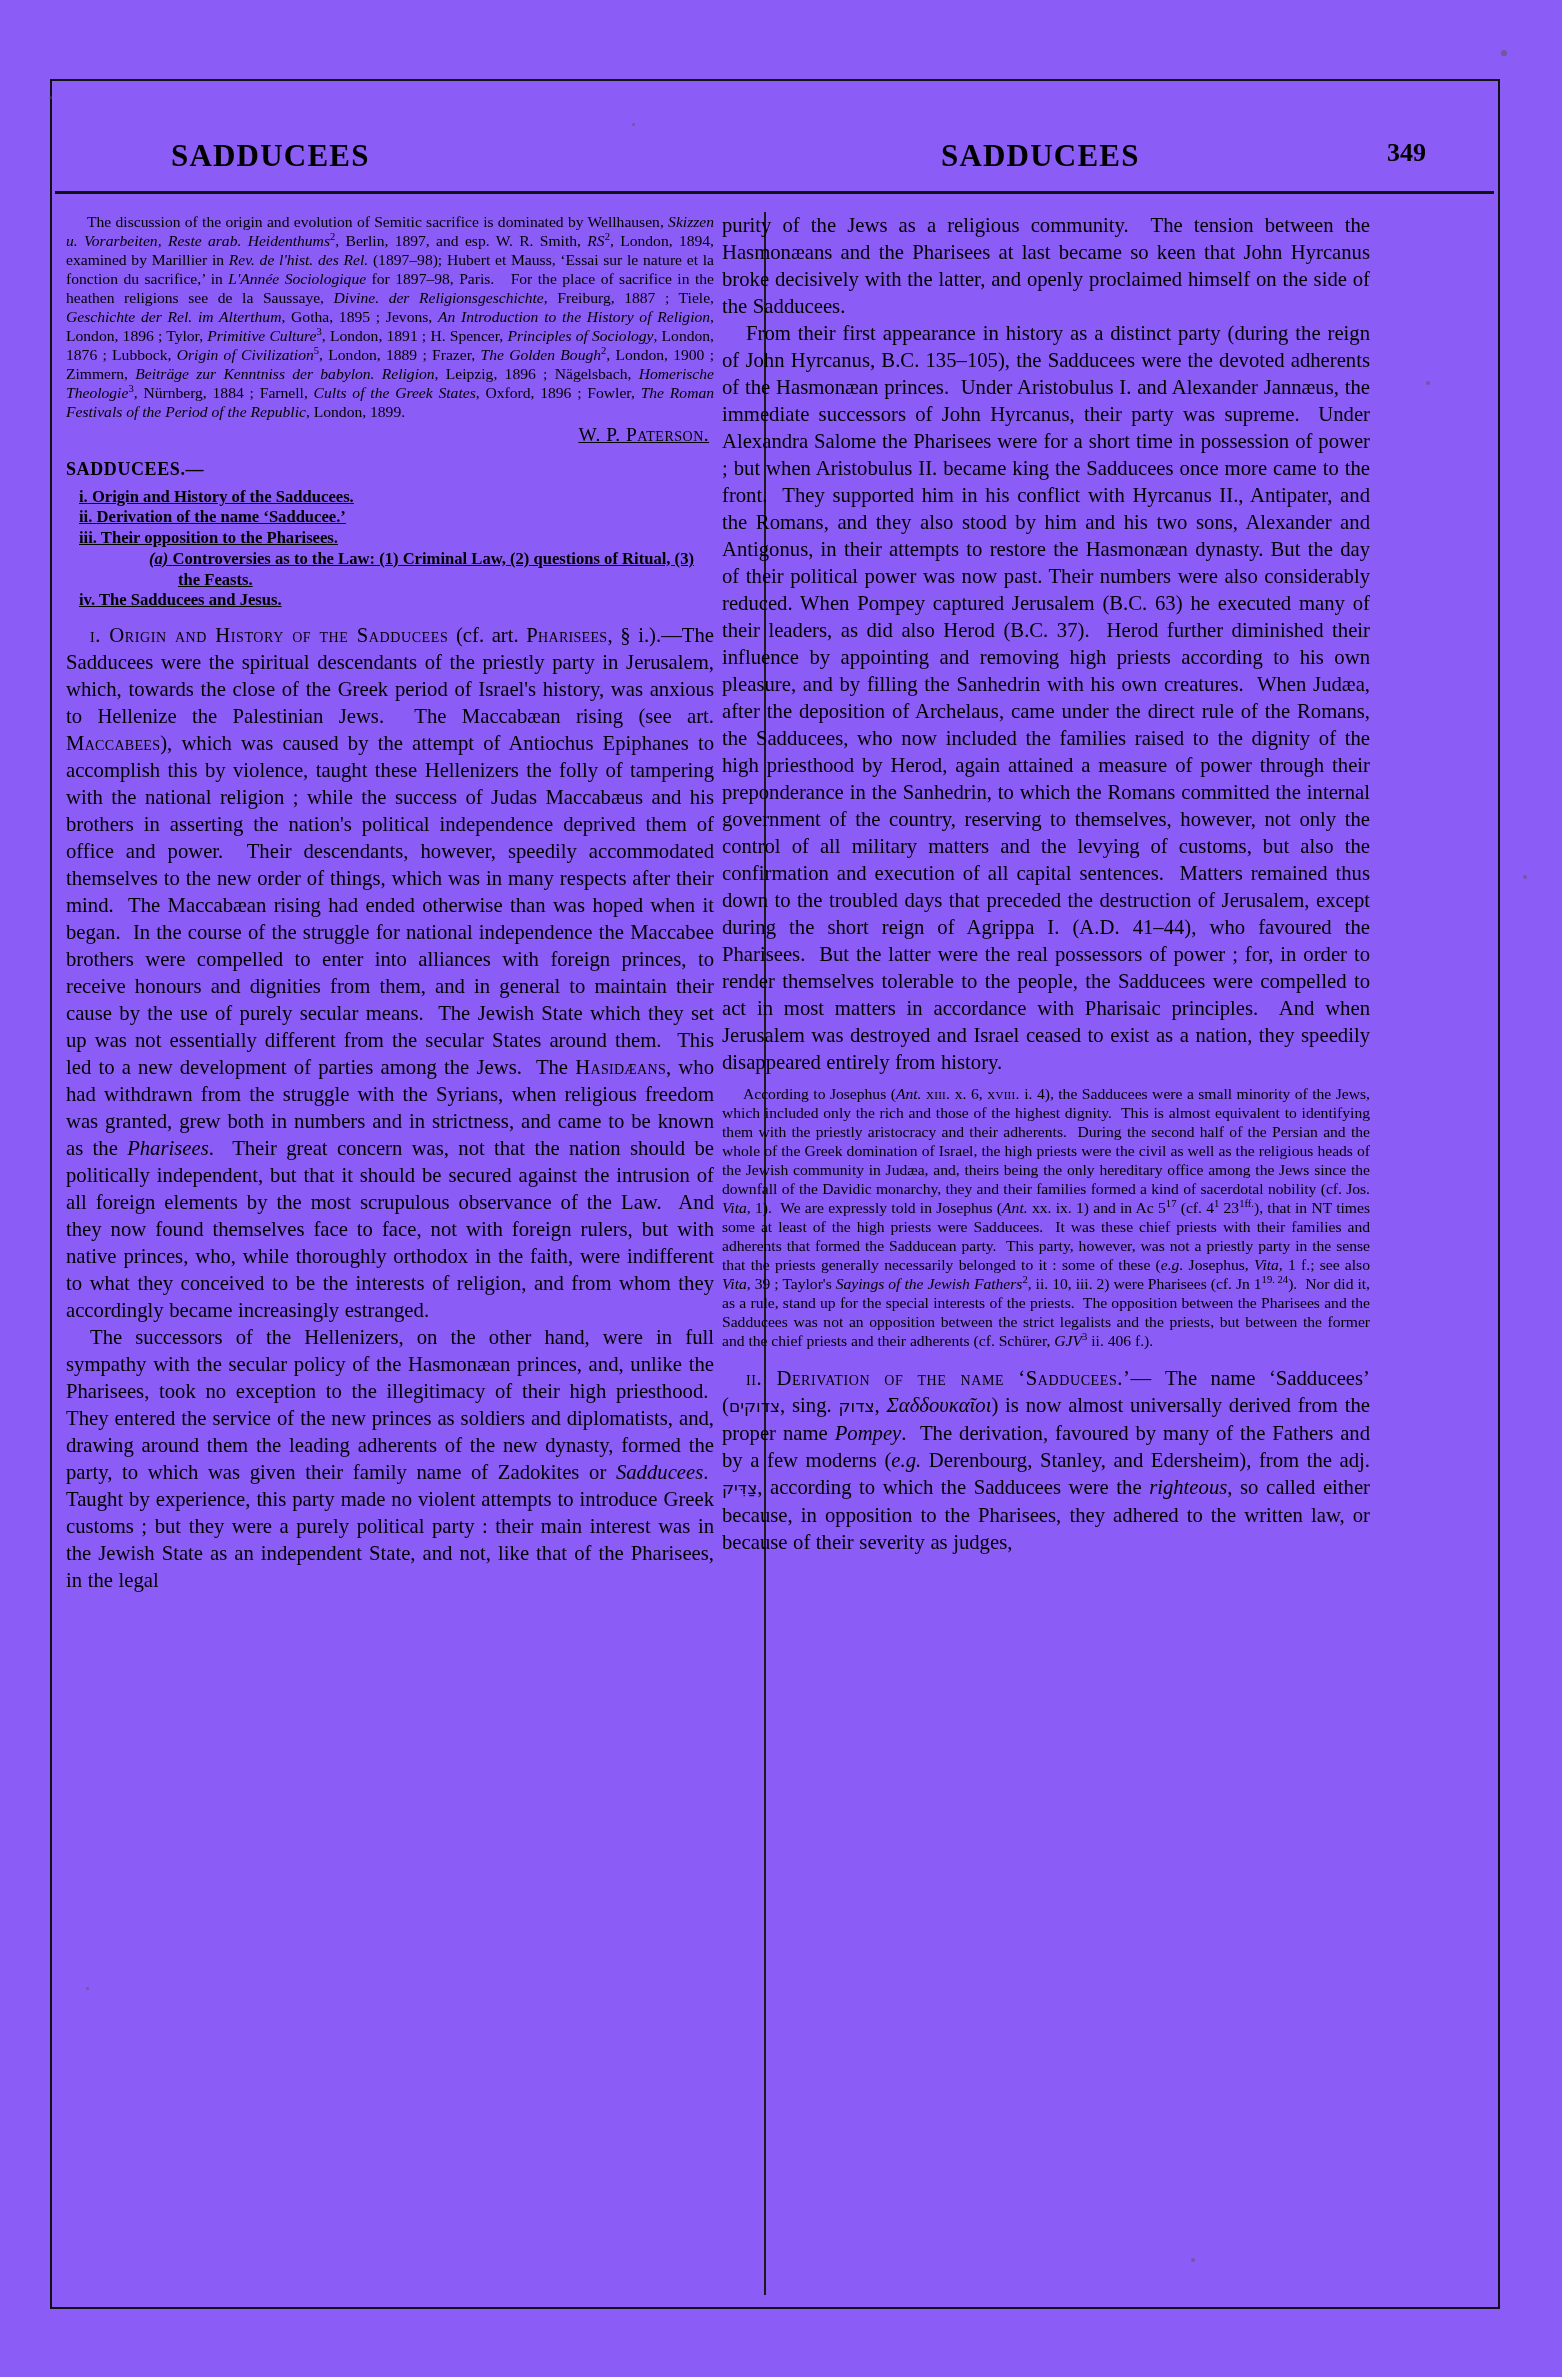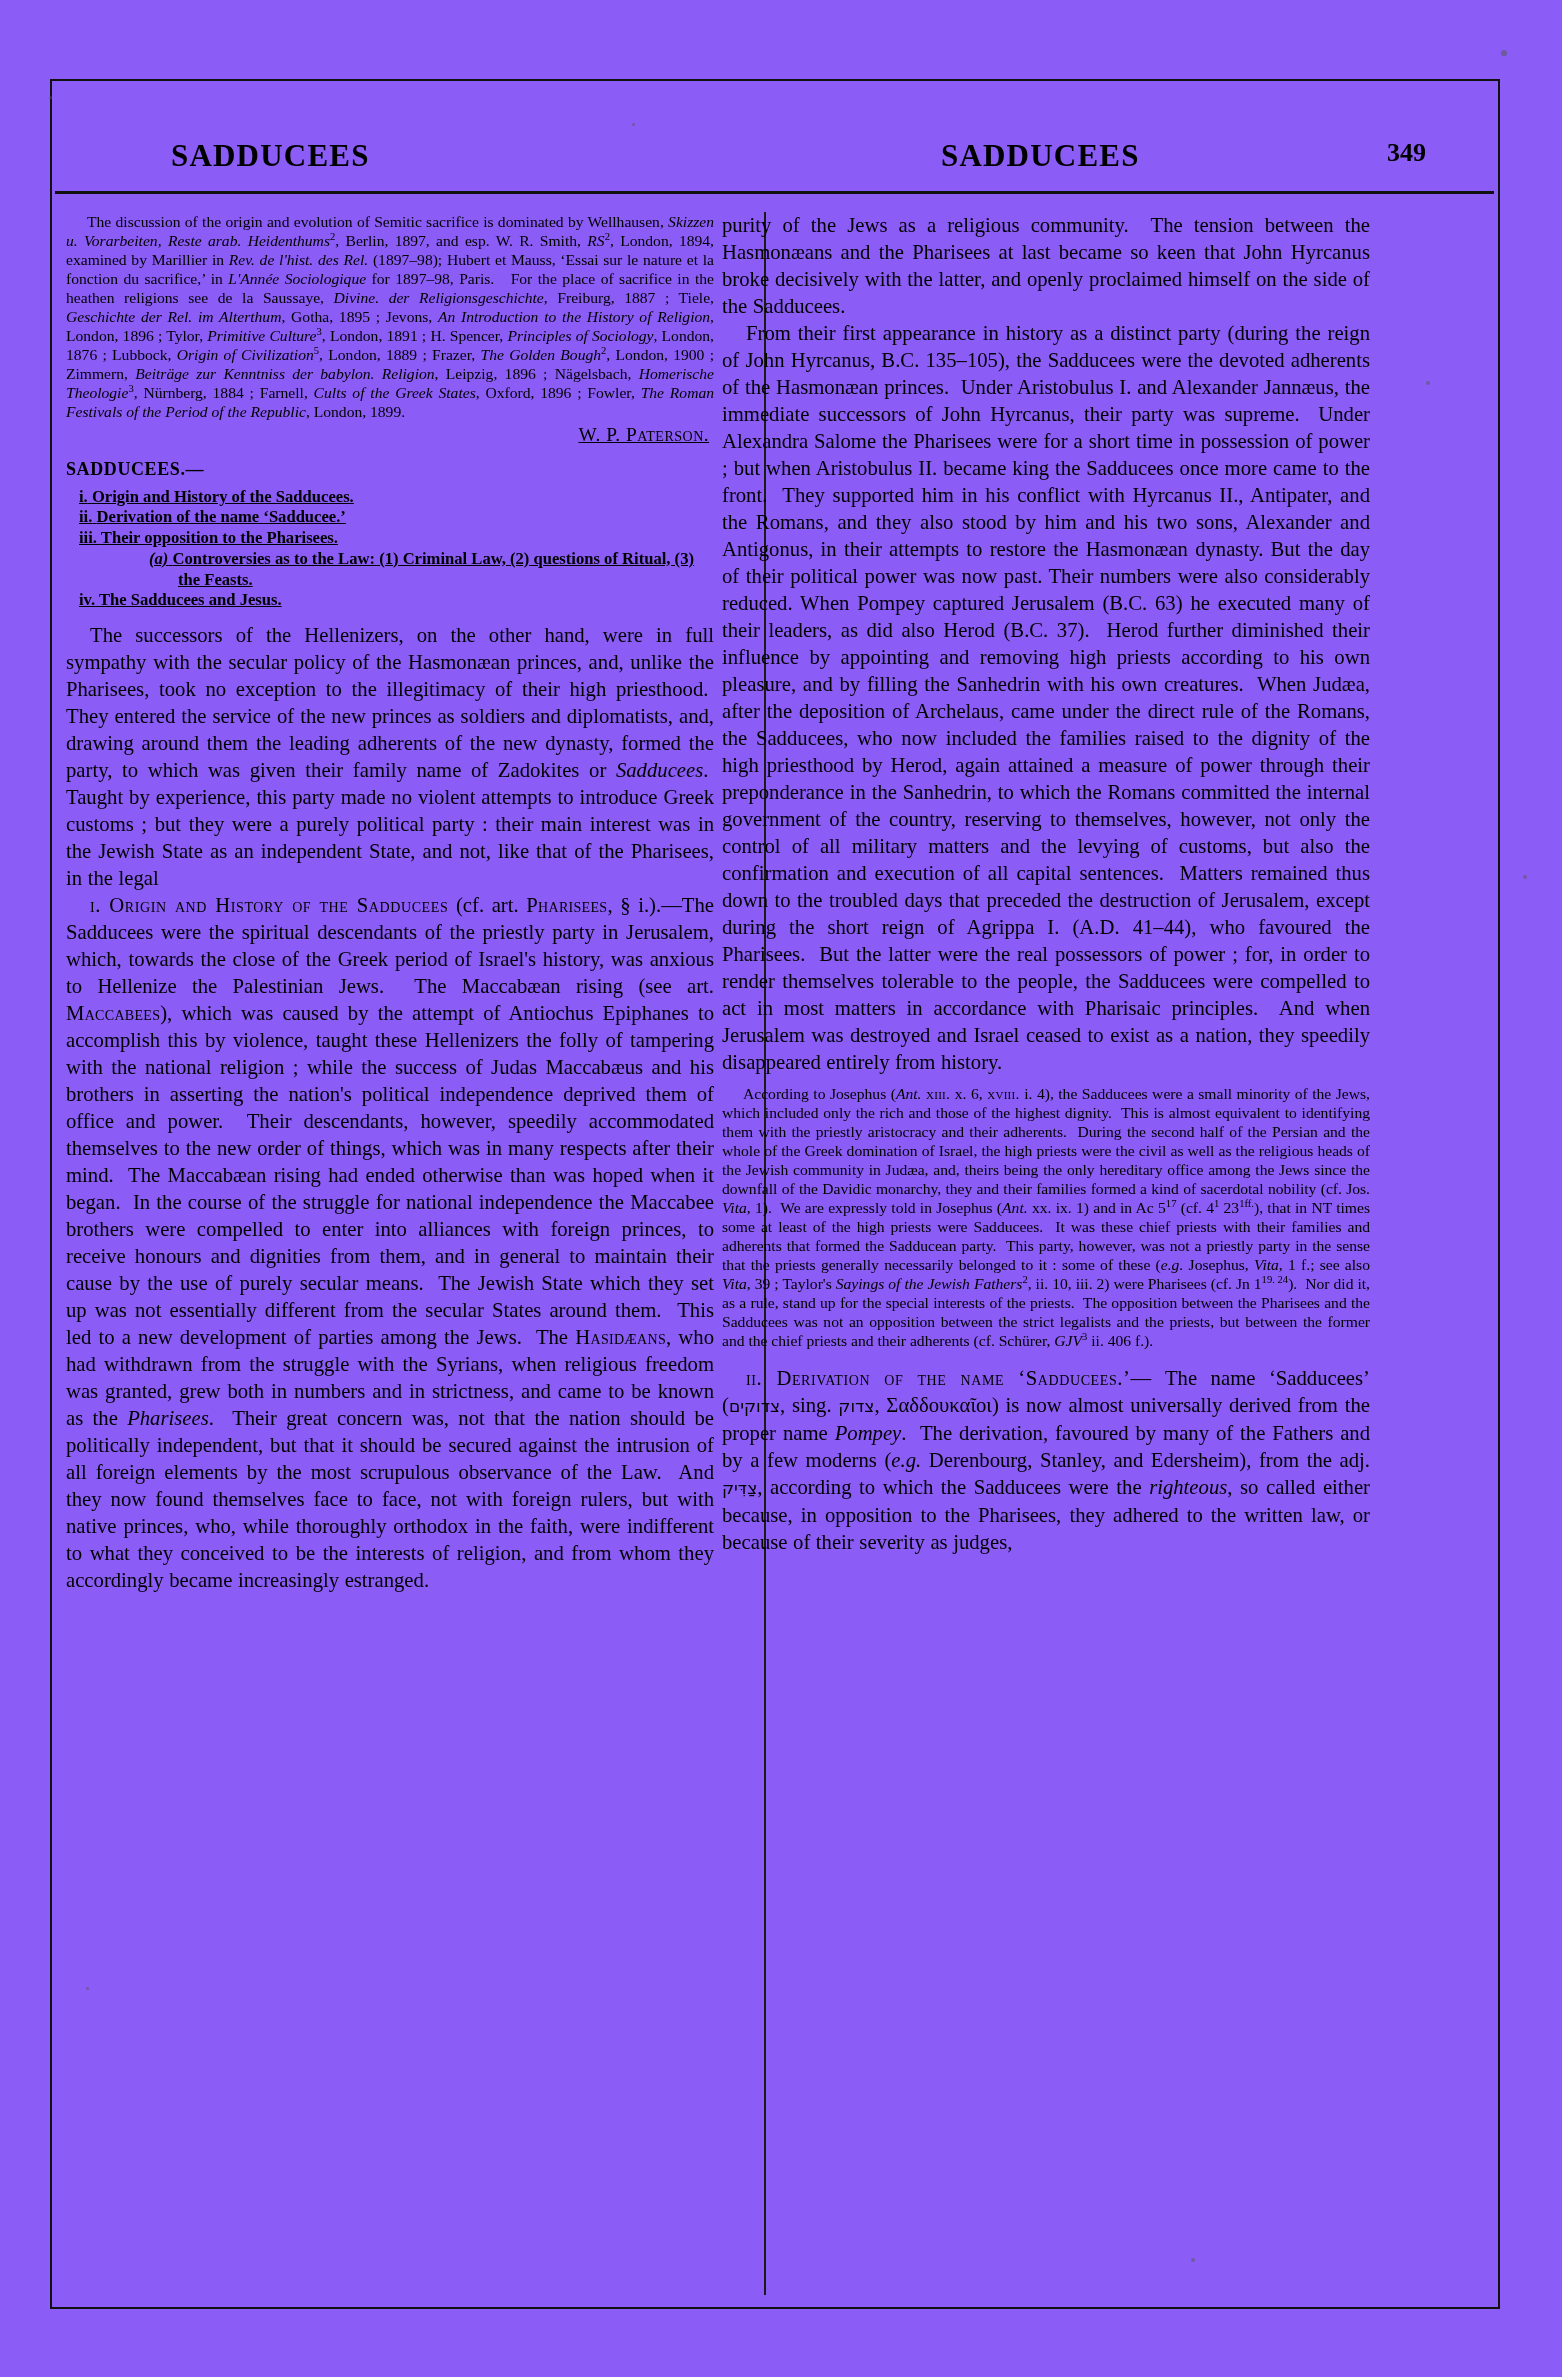--- a/index.html
+++ b/index.html
@@ -180,20 +180,21 @@
   .gap-md { height: 14.6px; }
 
   .hebrew {
     font-family: "DejaVu Sans", sans-serif;
     font-size: 17px;
     direction: rtl;
     unicode-bidi: isolate;
   }
   .greek {
     font-family: "Liberation Serif", serif;
+    font-style: italic;
   }
 
   
   .speck {
     position: absolute;
     background: #5a5a5a;
     border-radius: 50%;
     opacity: 0.55;
   }
 </style>
@@ -256,37 +257,20 @@
         </span>
         <span class="outline-row sub">
           <span class="it">(a)</span>
           <span>Controversies as to the Law: (1) Criminal Law, (2) questions of Ritual, (3) the Feasts.</span>
         </span>
         <span class="outline-row top">
           <span>iv.</span>
           <span>The Sadducees and Jesus.</span>
         </span>
       </div>
-
-      <p class="body-text">
-        The successors of the Hellenizers, on the other
-        hand, were in full sympathy with the secular
-        policy of the Hasmonæan princes, and, unlike the
-        Pharisees, took no exception to the illegitimacy of
-        their high priesthood.&nbsp; They entered the service
-        of the new princes as soldiers and diplomatists,
-        and, drawing around them the leading adherents
-        of the new dynasty, formed the party, to which
-        was given their family name of Zadokites or <span class="it">Sadducees</span>.&nbsp;
-        Taught by experience, this party made
-        no violent attempts to introduce Greek customs ;
-        but they were a purely political party : their main
-        interest was in the Jewish State as an independent
-        State, and not, like that of the Pharisees, in the legal
-      </p>
 
       <p class="body-text">
         <span class="sec-head">i. Origin and History of the Sadducees</span>
         (cf. art. <span class="sc">Pharisees</span>, § i.).—The Sadducees were
         the spiritual descendants of the priestly party in
         Jerusalem, which, towards the close of the Greek
         period of Israel's history, was anxious to Hellenize
         the Palestinian Jews.&nbsp; The Maccabæan rising (see
         art. <span class="sc">Maccabees</span>), which was caused by the attempt
         of Antiochus Epiphanes to accomplish this by
@@ -315,20 +299,37 @@
         great concern was, not that the nation should be
         politically independent, but that it should be
         secured against the intrusion of all foreign elements
         by the most scrupulous observance of the
         Law.&nbsp; And they now found themselves face to
         face, not with foreign rulers, but with native
         princes, who, while thoroughly orthodox in the
         faith, were indifferent to what they conceived to
         be the interests of religion, and from whom they
         accordingly became increasingly estranged.
+      </p>
+
+      <p class="body-text">
+        The successors of the Hellenizers, on the other
+        hand, were in full sympathy with the secular
+        policy of the Hasmonæan princes, and, unlike the
+        Pharisees, took no exception to the illegitimacy of
+        their high priesthood.&nbsp; They entered the service
+        of the new princes as soldiers and diplomatists,
+        and, drawing around them the leading adherents
+        of the new dynasty, formed the party, to which
+        was given their family name of Zadokites or <span class="it">Sadducees</span>.&nbsp;
+        Taught by experience, this party made
+        no violent attempts to introduce Greek customs ;
+        but they were a purely political party : their main
+        interest was in the Jewish State as an independent
+        State, and not, like that of the Pharisees, in the legal
       </p>
 
     </div>
 
     <div class="col col-right">
 
       <p class="body-text noindent">
         purity of the Jews as a religious community.&nbsp; The
         tension between the Hasmonæans and the Pharisees
         at last became so keen that John Hyrcanus

